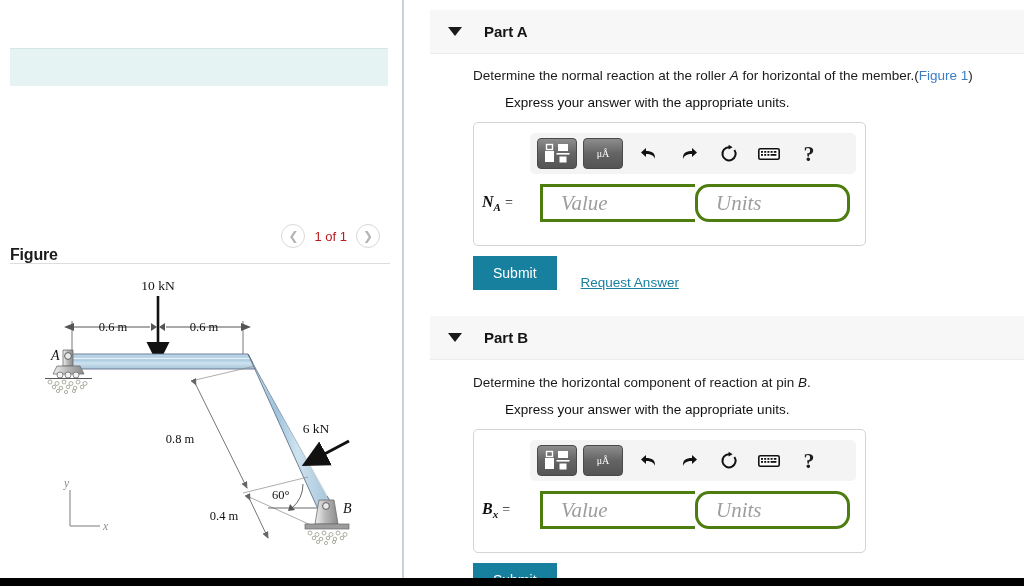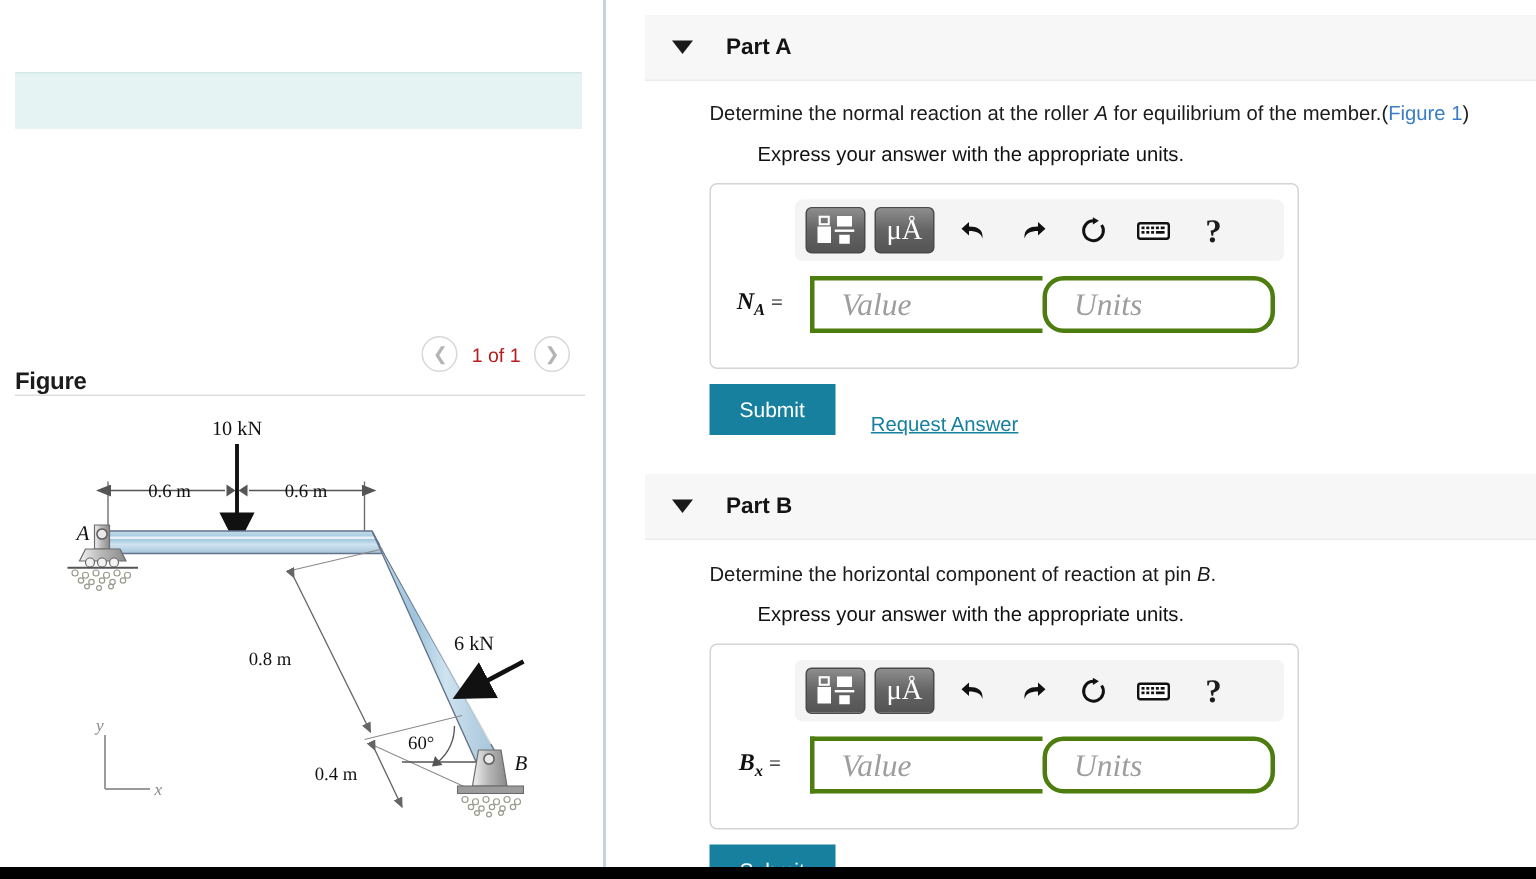--- a/index.html
+++ b/index.html
@@ -101,36 +101,36 @@
   .tb-btn {
     width: 40px; height: 31px; border-radius: 4px;
     background: linear-gradient(180deg, #8d8d8d 0%, #646464 50%, #545454 100%);
     border: 1px solid #4a4a4a;
     display: flex; align-items: center; justify-content: center;
     margin-right: 6px;
     position: relative;
   }
   .tb-btn.units {
     background: linear-gradient(180deg, #8d8d8d 0%, #646464 50%, #545454 100%);
-    color: #fff; font-family: "Liberation Serif", serif; font-size: 19px; text-align: right;
+    color: #fff; font-family: "Liberation Serif", serif; font-size: 10px; text-align: right;
   }
   .tb-ico { display: block; }
   .tb-plain {
     width: 40px; height: 31px;
     display: flex; align-items: center; justify-content: center;
     color: #1d1d1d;
   }
   .tb-plain.help { font-size: 22px; font-weight: bold; font-family: "Liberation Serif", serif; }
 
   .ans-row {
     position: absolute; left: 8px; top: 60px; width: 378px; height: 40px;
     display: flex; align-items: center;
   }
   .ans-var {
-    width: 58px; text-align: center; padding-right: 9px;
+    width: 58px; text-align: left; padding-right: 9px;
     font-family: "Liberation Serif", serif; font-style: italic;
     font-size: 16px; color: #111; font-weight: bold;
   }
   .ans-var sub { font-size: 11px; font-style: italic; font-weight: bold; }
   .ans-var .eq { font-style: normal; font-weight: normal; font-size: 14px; }
   .ans-input {
     height: 38px; border: 3px solid #4d7c0f; background: #fff;
     font-family: "Liberation Serif", serif; font-style: italic;
     font-size: 21px; color: #9d9d9d; padding-left: 18px;
     outline: none;
@@ -304,21 +304,21 @@
   <div class="panel-divider"></div>
 
   <div class="right-panel">
 
     <div class="part-header" style="top:10px;">
       <span class="caret"></span>
       <span class="part-label">Part A</span>
     </div>
 
     <div class="prompt" style="top:66px;">
-      <span>Determine the normal reaction at the roller </span><i>A</i><span> for equilibrium of the member.(</span><a class="link" href="#">Figure 1</a><span>)</span>
+      <span>Determine the normal reaction at the roller </span><i>A</i><span> for horizontal of the member.(</span><a class="link" href="#">Figure 1</a><span>)</span>
     </div>
 
     <div class="bold-note" style="top:95px;">Express your answer with the appropriate units.</div>
 
     <div class="answer-card" style="top:122px;">
       <div class="mq-toolbar">
         <div class="tb-btn">
           <svg class="tb-ico" width="26" height="21" viewBox="0 0 26 21">
             <rect x="1" y="8" width="9" height="11" fill="#fff"></rect>
             <rect x="2.5" y="1.5" width="6" height="5" fill="none" stroke="#fff" stroke-width="1.4"></rect>

